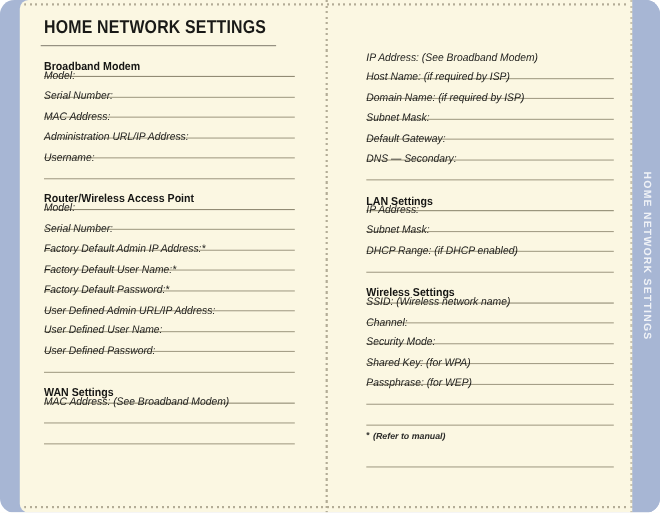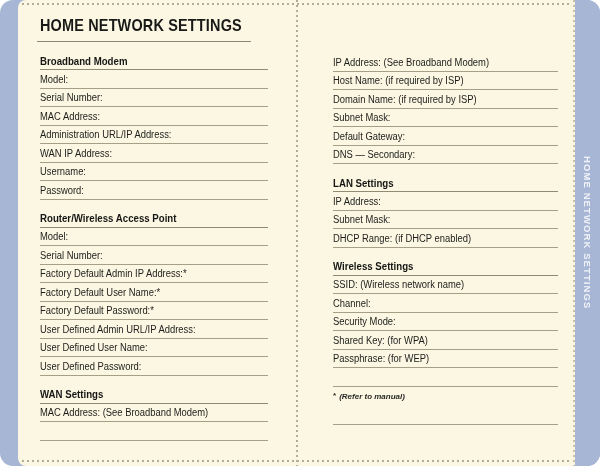--- a/index.html
+++ b/index.html
@@ -31,21 +31,21 @@
 
   .title-block{margin-left:-3px;width:211px;padding:17px 0 6px 3px;border-bottom:1px solid #8b8678;}
   .title-block span{display:inline-block;font-size:17px;line-height:13px;font-weight:bold;
     color:#191917;white-space:nowrap;transform:scaleX(.85);transform-origin:0 100%;letter-spacing:.2px;}
 
   .section-head{margin-top:7px;height:21px;border-bottom:1px solid var(--rule-dark);
     display:flex;align-items:flex-end;padding-bottom:3px;box-sizing:border-box;}
   .section-head span{font-size:10.5px;font-weight:bold;color:#161614;line-height:1;
     white-space:nowrap;display:inline-block;transform:scaleX(.92);transform-origin:0 100%;}
   .field-row{height:18.5px;box-sizing:border-box;border-bottom:1px solid var(--rule);
-    display:flex;align-items:flex-end;padding-bottom:3px;}
+    display:flex;align-items:flex-end;padding-bottom:13px;font-style:italic;}
   .field-row .lbl{font-size:10px;color:var(--ink);line-height:1;white-space:nowrap;
     display:inline-block;transform:scaleX(.94);transform-origin:0 100%;}
 
   .footnote{margin-top:5px;height:15px;display:flex;align-items:flex-start;}
   .footnote .mark{font-size:8px;font-weight:bold;color:#2a2a28;line-height:1;margin-right:3px;}
   .footnote .fn-text{font-size:8px;font-style:italic;color:#2a2a28;line-height:1.3;font-weight:bold;}
 
   .tab{position:absolute;right:0;top:0;bottom:0;width:25px;background:var(--blue);
     border-radius:0 13px 13px 0;display:flex;align-items:center;justify-content:center;}
   .tab-label{writing-mode:vertical-rl;font-size:9.5px;letter-spacing:1.1px;color:var(--tab-ink);
@@ -77,27 +77,21 @@
         <div class="field-row">
           <span class="lbl">Serial Number:</span>
         </div>
         <div class="field-row">
           <span class="lbl">MAC Address:</span>
         </div>
         <div class="field-row">
           <span class="lbl">Administration URL/IP Address:</span>
         </div>
         <div class="field-row">
-          <span class="lbl">WAN IP Address:</span>
-        </div>
-        <div class="field-row">
           <span class="lbl">Username:</span>
-        </div>
-        <div class="field-row">
-          <span class="lbl">Password:</span>
         </div>
         <div class="section-head">
           <span>Router/Wireless Access Point</span>
         </div>
         <div class="field-row">
           <span class="lbl">Model:</span>
         </div>
         <div class="field-row">
           <span class="lbl">Serial Number:</span>
         </div>

